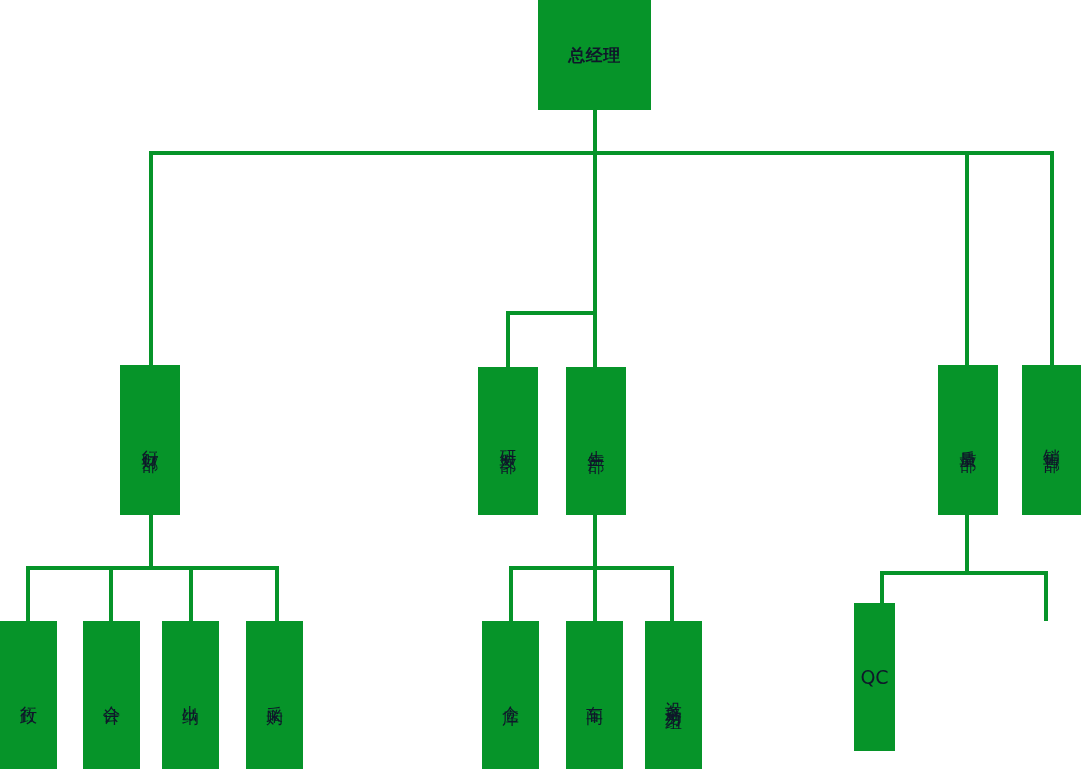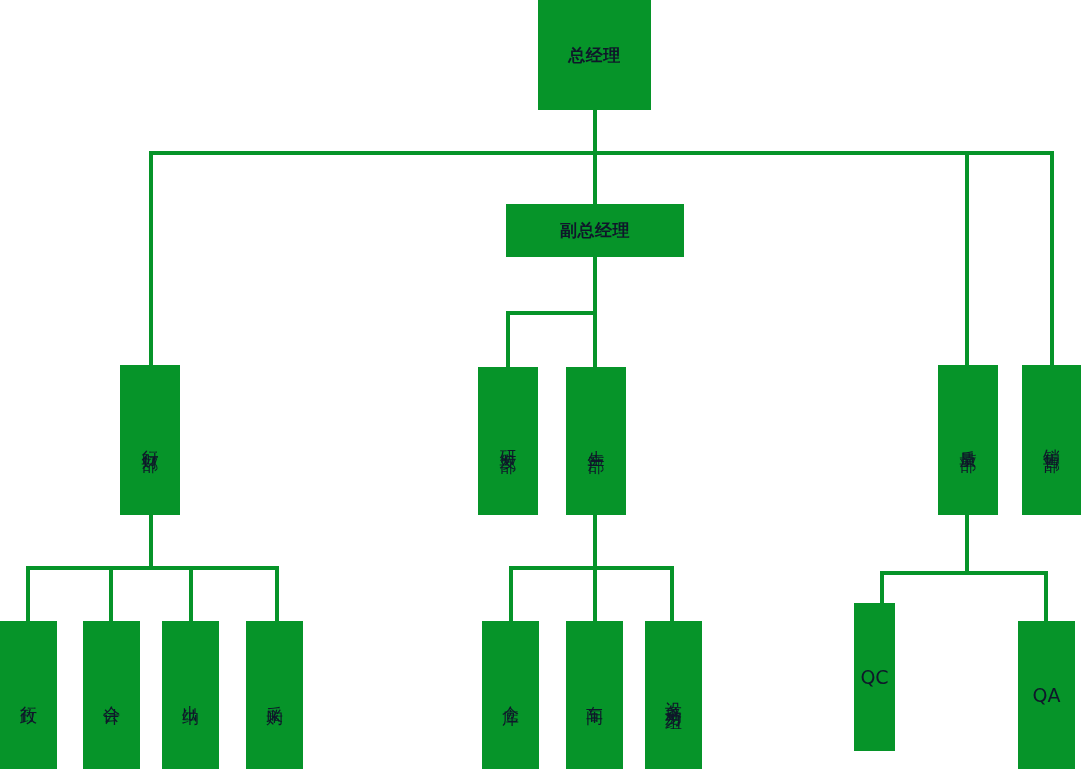--- a/index.html
+++ b/index.html
@@ -90,23 +90,20 @@
 
   <div class="conn" style="left:965px; top:515px; width:4px; height:56px;"></div>
   <div class="conn" style="left:880px; top:571px; width:168px; height:4px;"></div>
   <div class="conn" style="left:880px; top:571px; width:4px; height:50px;"></div>
   <div class="conn" style="left:1044px; top:571px; width:4px; height:50px;"></div>
 
   <div class="node horizontal n-top" style="left:538px; top:0px; width:113px; height:110px;">
     <span class="label">总经理</span>
   </div>
 
-  <div class="node horizontal n-l2" style="left:506px; top:204px; width:178px; height:53px;">
-    <span class="label">副总经理</span>
-  </div>
 
   <div class="node vertical n-l3" style="left:120px; top:365px; width:60px; height:150px;">
     <span class="label">行财部</span>
   </div>
 
   <div class="node vertical n-l3" style="left:478px; top:367px; width:60px; height:148px;">
     <span class="label">研发部</span>
   </div>
 
   <div class="node vertical n-l3" style="left:566px; top:367px; width:60px; height:148px;">
@@ -146,17 +143,14 @@
   </div>
 
   <div class="node vertical n-l4" style="left:645px; top:621px; width:57px; height:148px;">
     <span class="label">设备动力组</span>
   </div>
 
   <div class="node horizontal n-latin" style="left:854px; top:603px; width:41px; height:148px;">
     <span class="label">QC</span>
   </div>
 
-  <div class="node horizontal n-latin" style="left:1018px; top:621px; width:57px; height:148px;">
-    <span class="label">QA</span>
-  </div>
 
 </div>
 
 </body></html>

